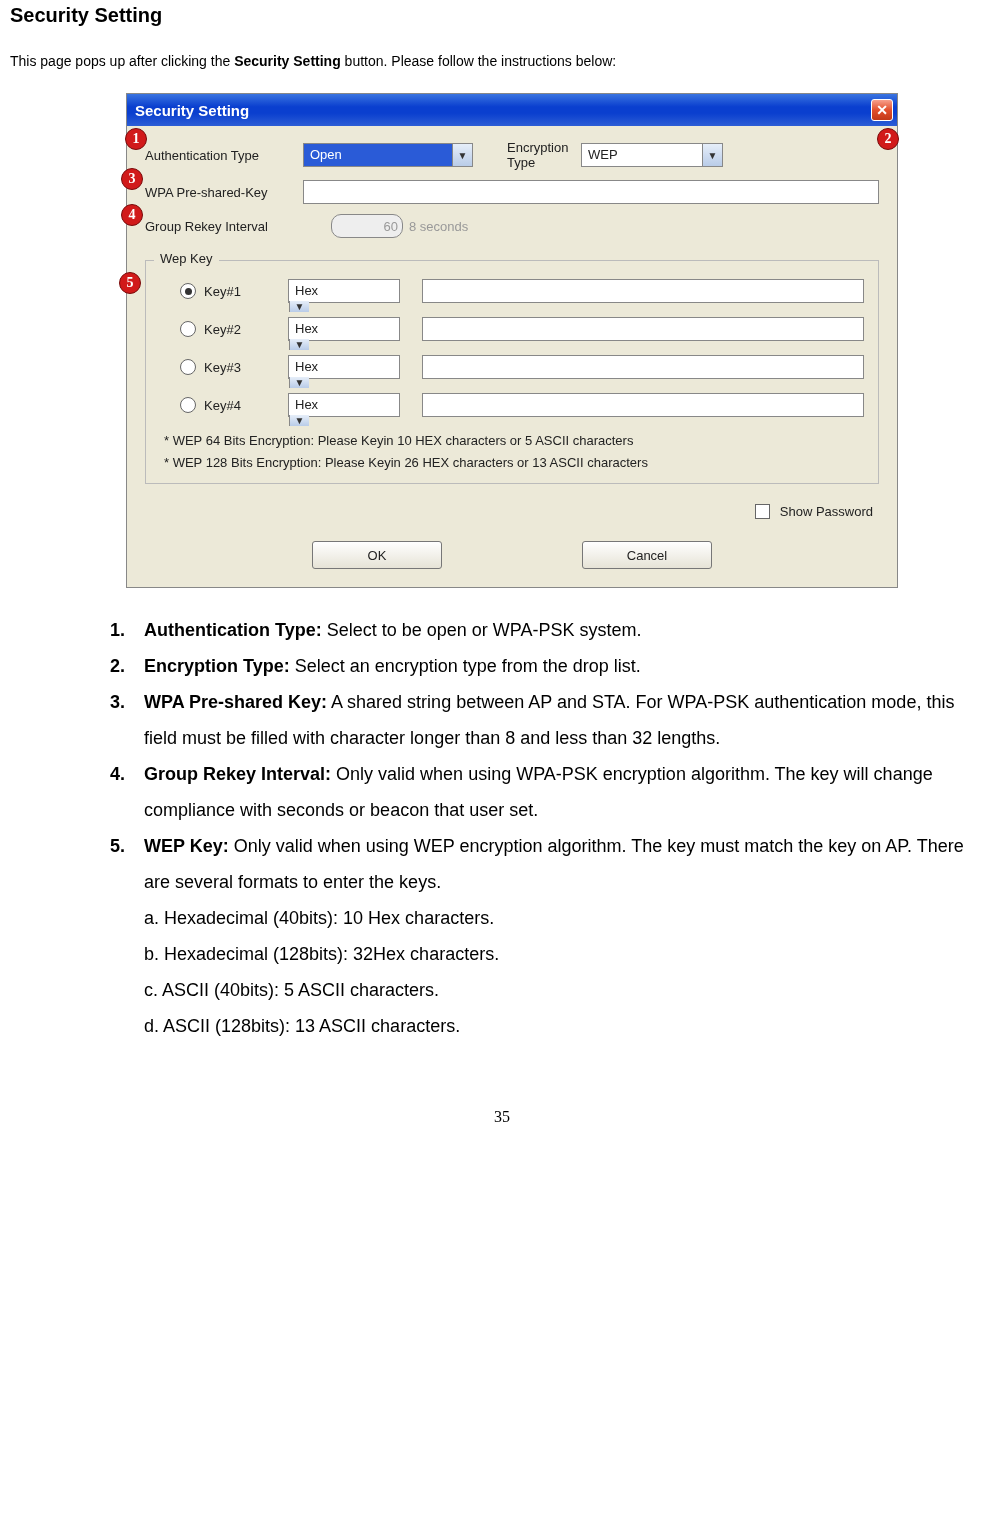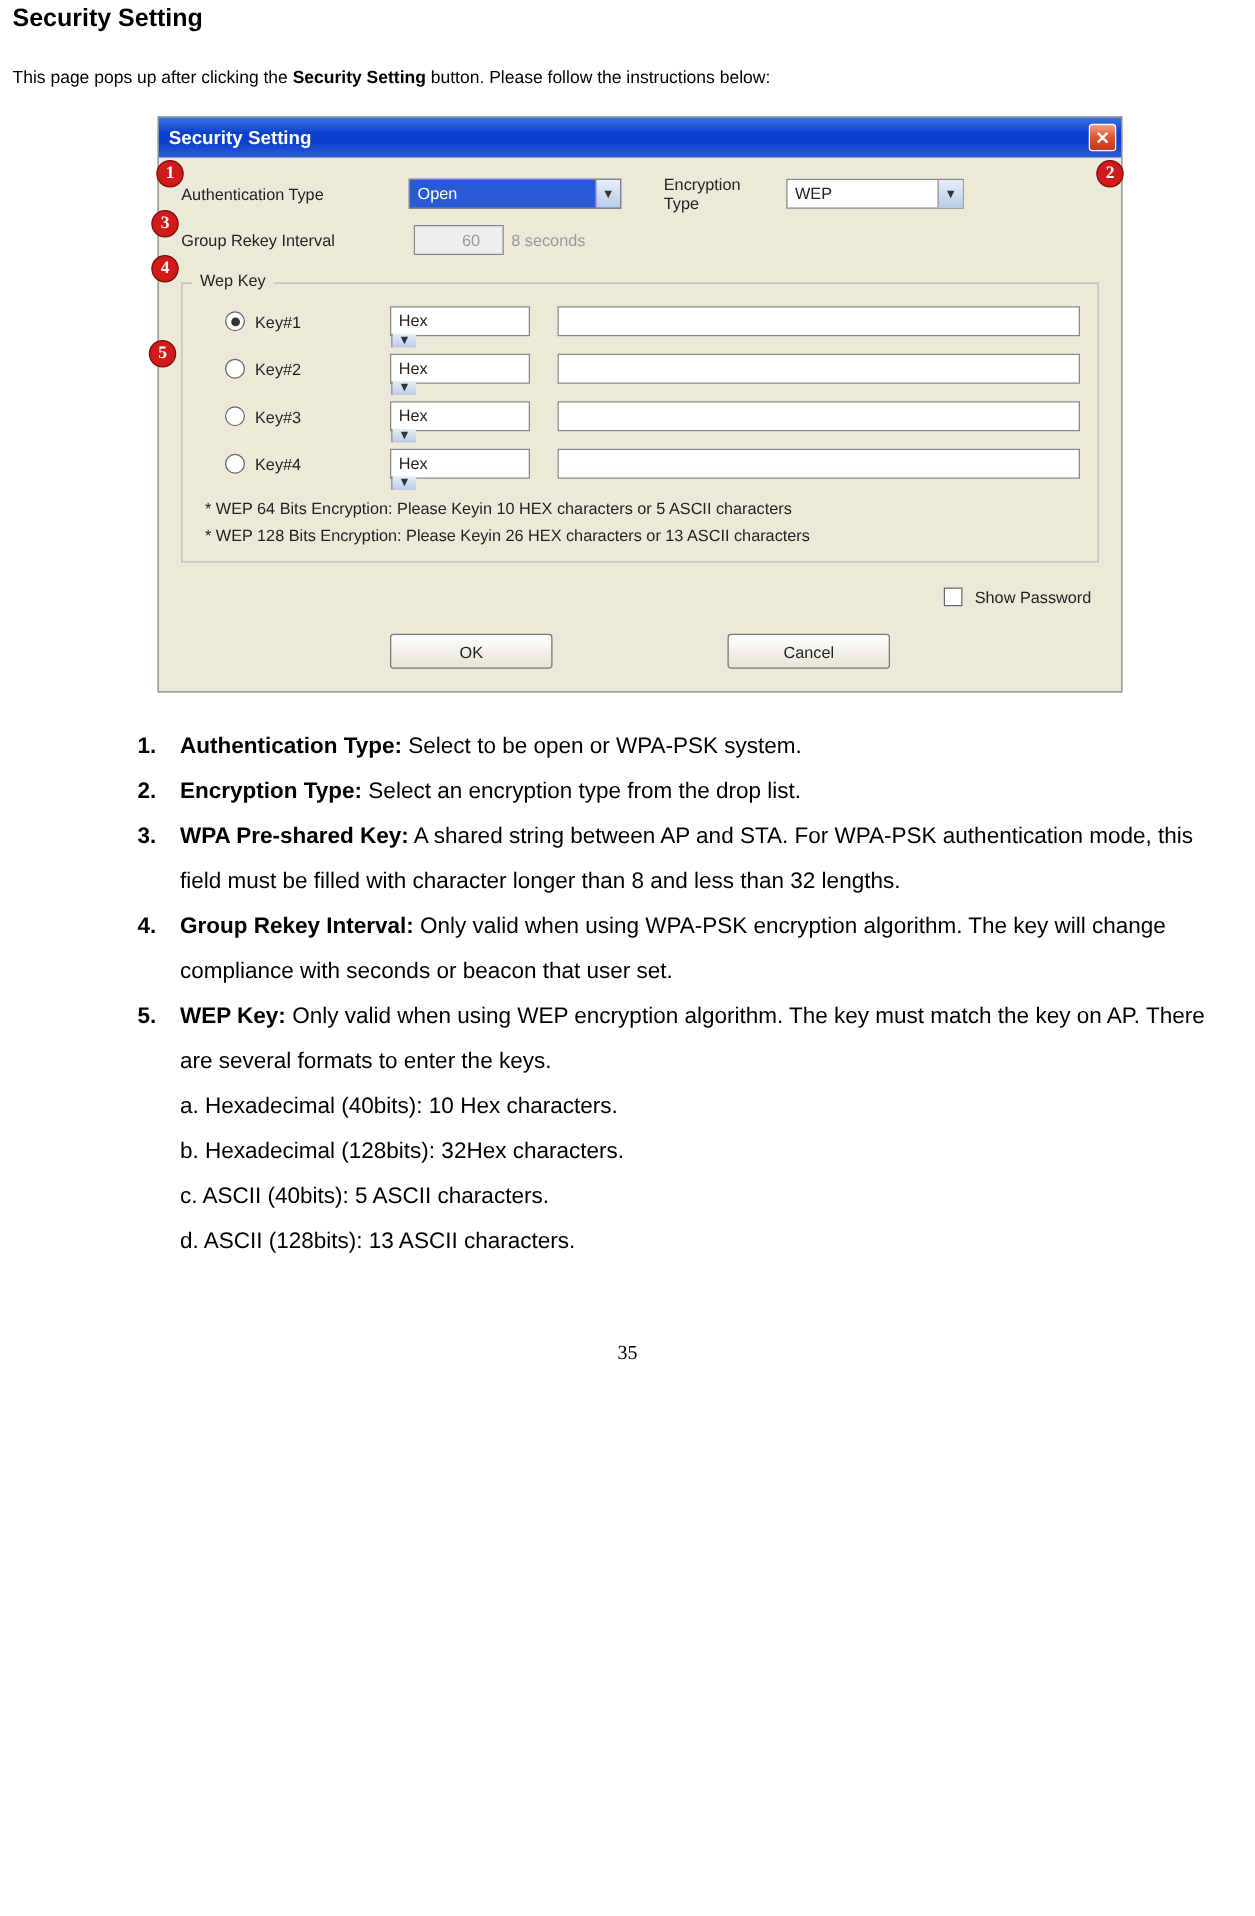--- a/index.html
+++ b/index.html
@@ -69,41 +69,40 @@
   .row .lbl { width: 158px; flex-shrink: 0; }
   .row .lbl2 { width: 108px; padding-left: 34px; }
 
   .combo {
     display: inline-flex;
     height: 24px;
     border: 1px solid #888;
     background: #fff;
     font-family: Tahoma, Arial, sans-serif;
     font-size: 13px;
-    margin-left: 24px;
   }
   .combo.sel {
     background: #2a5bd7;
     color: #fff;
   }
   .combo .ctext { padding: 3px 6px; flex: 1; }
   .combo .carrow {
     width: 20px;
     background: linear-gradient(to bottom, #e6eef9, #b9cce8);
     border-left: 1px solid #888;
     display: flex; align-items: center; justify-content: center;
     color: #333;
     font-size: 10px;
   }
   .txt {
     height: 24px;
     border: 1px solid #888;
     background: #fff;
   }
-  .txt.dis { background: #eee; color: #999; text-align: right; padding-right: 18px; font-size: 13px; display: flex; align-items: center; justify-content: flex-end; }
+  .txt.dis { background: #eee; color: #999; text-align: right; padding-right: 4px; font-size: 13px; display: flex; align-items: center; justify-content: flex-end; border-radius: 10px; }
   .unit { margin-left: 6px; color: #999; font-size: 13px; }
 
   .fieldset {
     border: 1px solid #bbb;
     margin-top: 22px;
     padding: 18px 14px 10px 14px;
     position: relative;
   }
   .fieldset .legend {
     position: absolute;
@@ -197,20 +196,24 @@
         <div class="ctext">Open</div>
         <div class="carrow">▼</div>
       </div>
       <div class="lbl2">Encryption Type</div>
       <div class="combo" style="width:142px;">
         <div class="ctext">WEP</div>
         <div class="carrow">▼</div>
       </div>
     </div>
 
+    <div class="row">
+      <div class="lbl">WPA Pre-shared-Key</div>
+      <div class="txt" style="flex:1;"></div>
+    </div>
 
     <div class="row">
       <div class="lbl">Group Rekey Interval</div>
       <div style="width:28px;"></div>
       <div class="txt dis" style="width:72px;">60</div>
       <div class="unit">8 seconds</div>
     </div>
 
     <div class="fieldset">
       <div class="legend">Wep Key</div>

